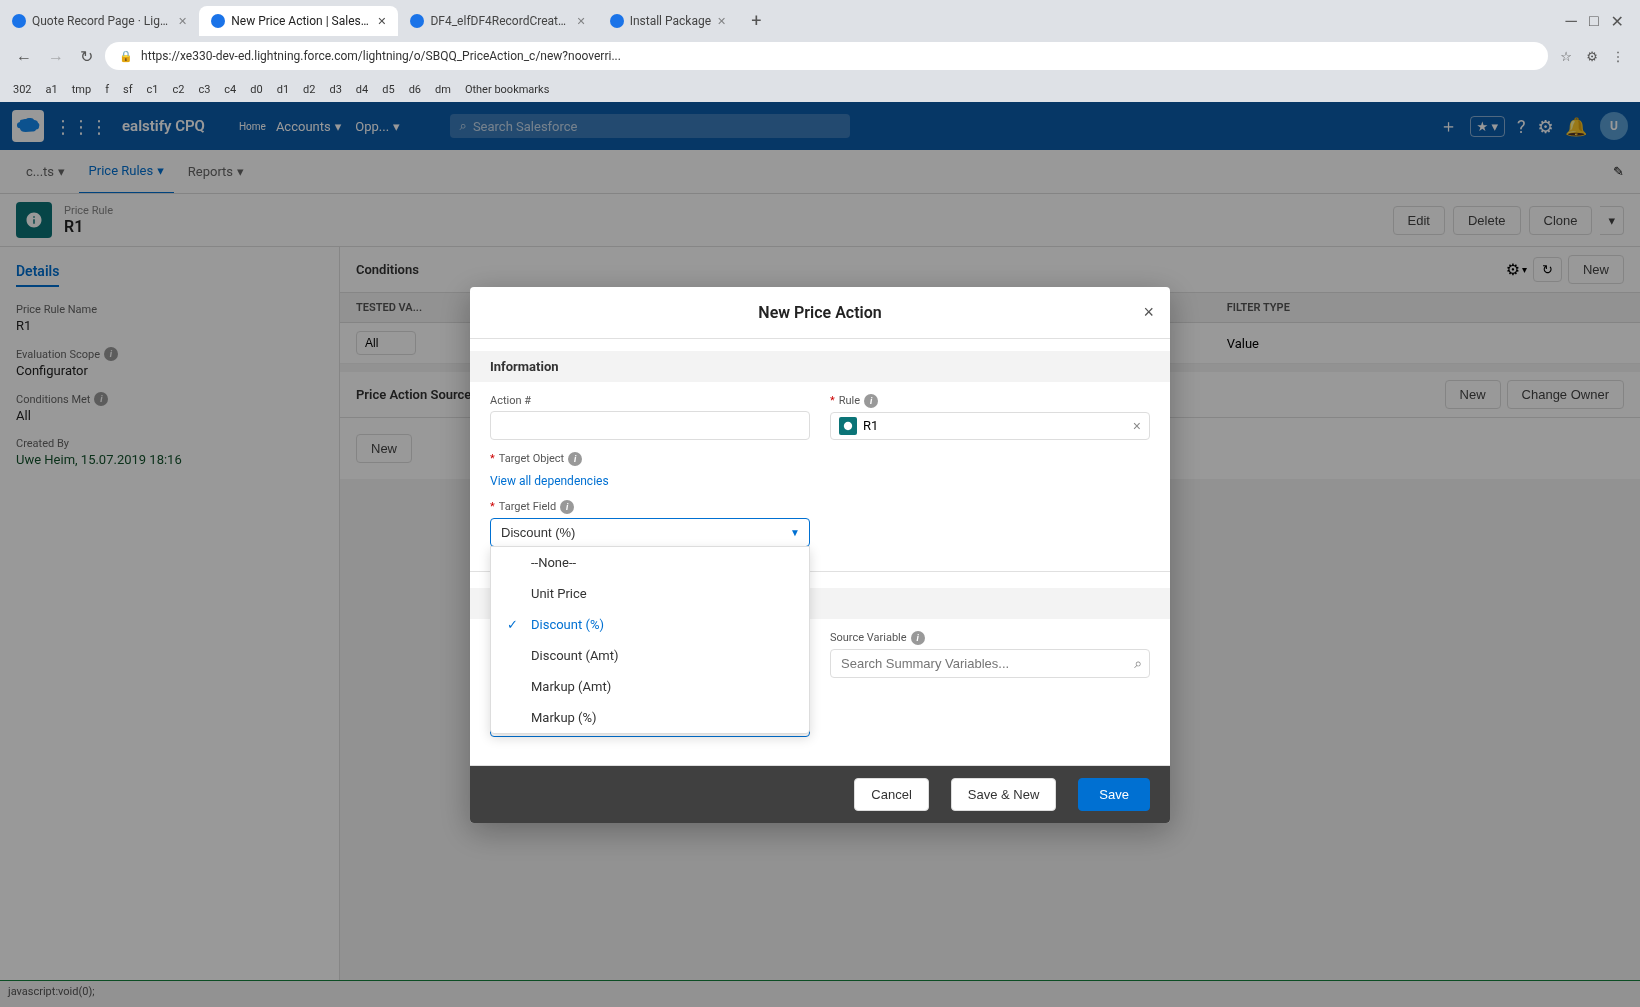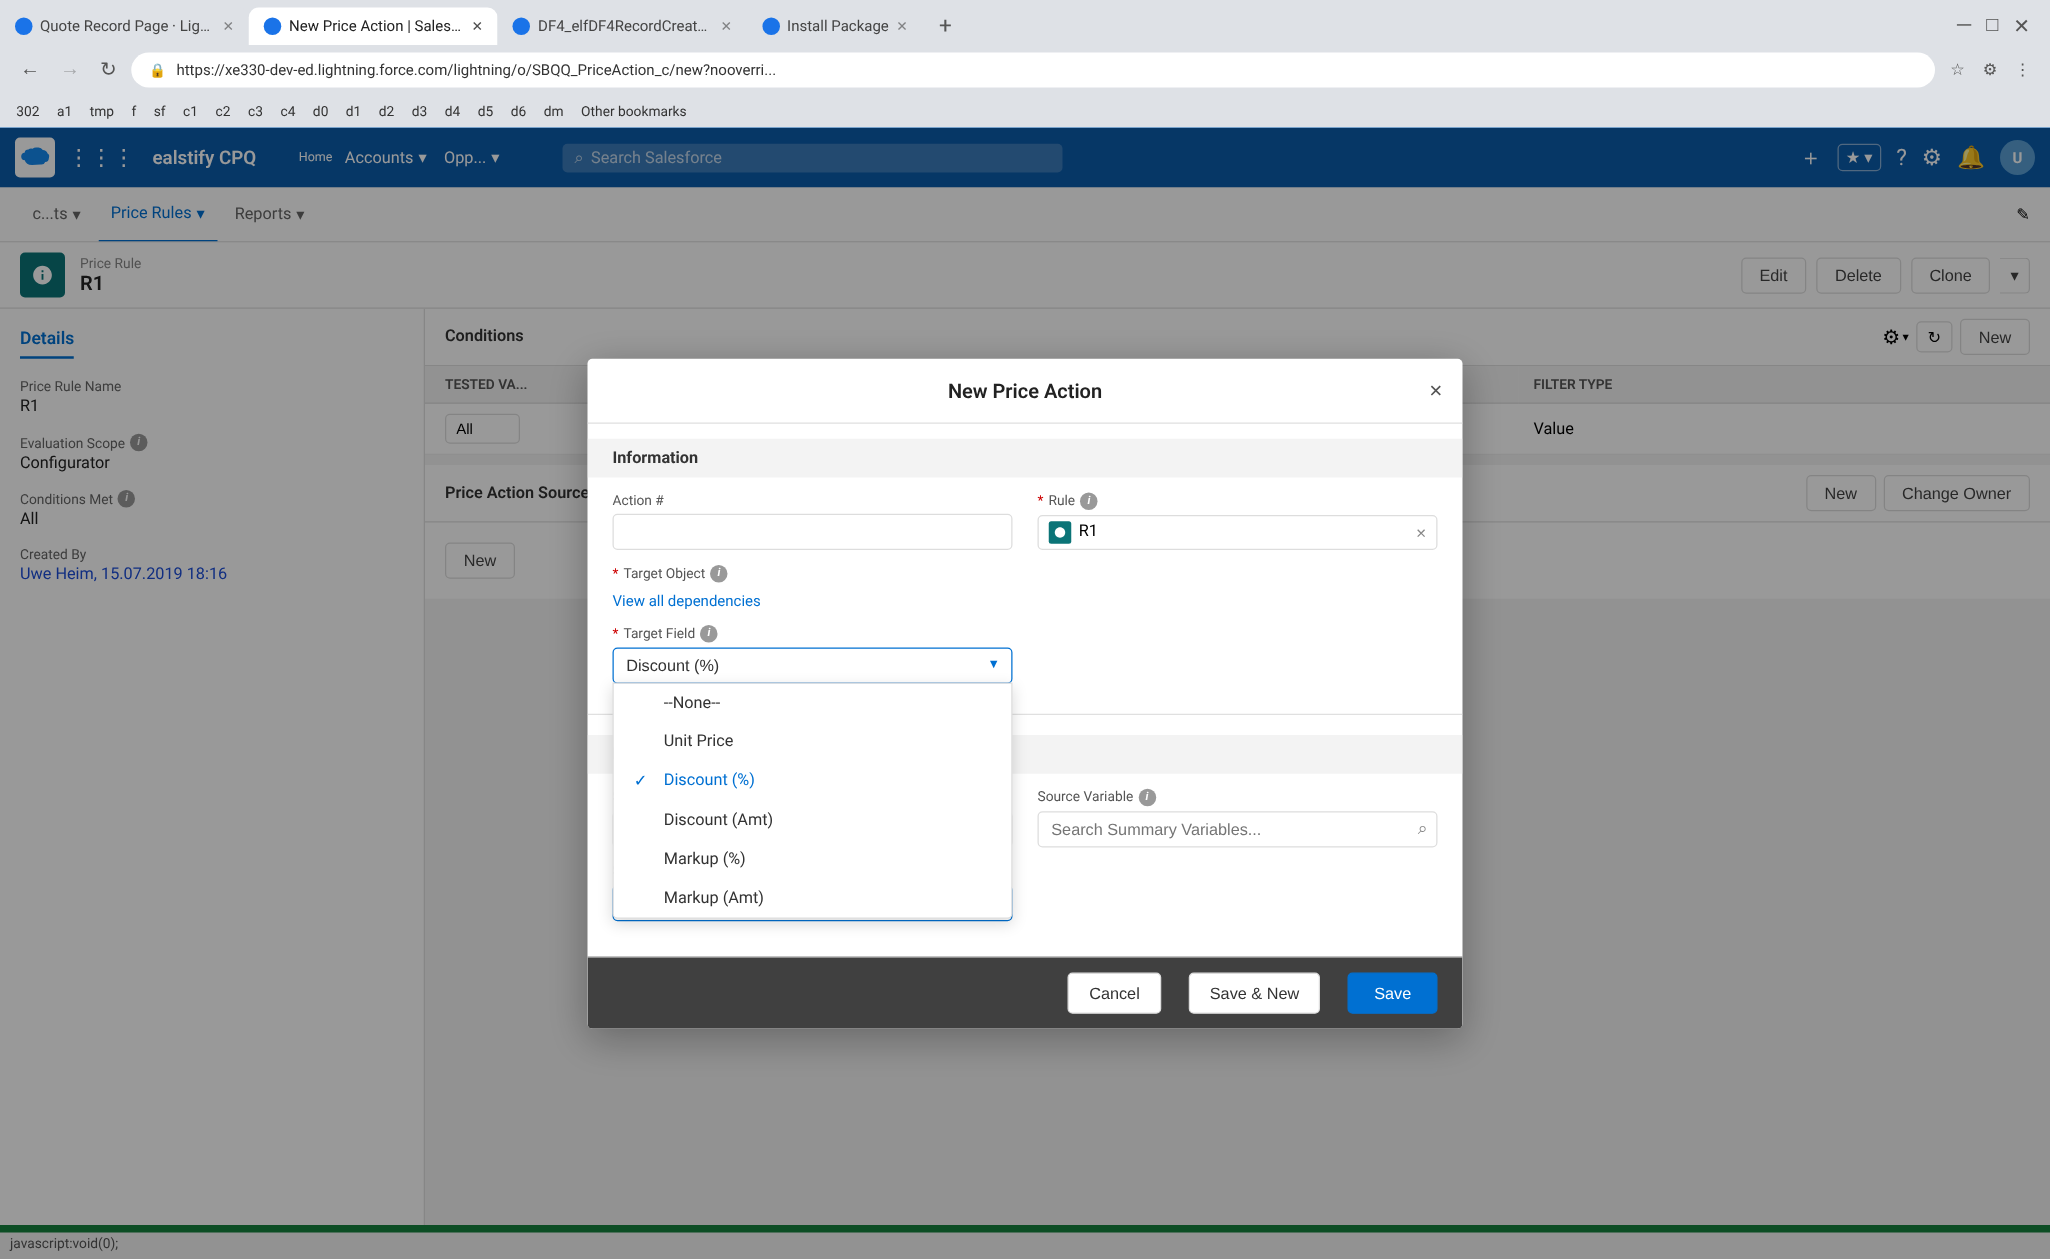--- a/index.html
+++ b/index.html
@@ -99,21 +99,21 @@
     .btn-save-new { background: #fff; border: 1px solid #ddd; border-radius: 4px; padding: 8px 16px; font-size: 13px; cursor: pointer; color: #333; }
     .btn-save { background: #0070d2; border: 1px solid #0070d2; border-radius: 4px; padding: 8px 20px; font-size: 13px; cursor: pointer; color: #fff; font-weight: 500; }
 
     
     .info-icon { display: inline-flex; align-items: center; justify-content: center; width: 14px; height: 14px; border-radius: 50%; background: #999; color: white; font-size: 9px; font-style: italic; font-weight: bold; cursor: help; flex-shrink: 0; }
 
     
     .toolbar-icon-btn { background: #fff; border: 1px solid #ddd; border-radius: 4px; padding: 4px 8px; cursor: pointer; font-size: 13px; display: flex; align-items: center; gap: 4px; }
 
     
-    .status-bar { background: #f3f3f3; border-top: 6px solid #15803d; padding: 2px 8px; font-size: 11px; color: #555; height: 22px; display: flex; align-items: center; }
+    .status-bar { background: #f3f3f3; border-top: 1px solid #15803d; padding: 2px 8px; font-size: 11px; color: #555; height: 22px; display: flex; align-items: center; }
     .section-toolbar { display: flex; align-items: center; justify-content: space-between; padding: 8px 16px; border-bottom: 1px solid #e0e0e0; }
     .section-title-bar { font-size: 13px; font-weight: 600; color: #333; }
     .filter-input { border: 1px solid #ddd; border-radius: 4px; padding: 4px 8px; font-size: 12px; width: 120px; }
   </style>
 </head>
 <body>
 
 <div class="browser-chrome">
 
   <div class="tab-bar">
@@ -305,21 +305,21 @@
         <div class="detail-value">
           <span>All</span>
           <span class="edit-icon">✎</span>
         </div>
       </div>
       <div class="detail-row">
         <div class="detail-label">
           <span>Created By</span>
         </div>
         <div class="detail-value" style="flex-direction:column; align-items:flex-start;">
-          <a href="#" style="color:#1d4ed8; text-decoration:none;">Uwe Heim, 15.07.2019 18:16</a>
+          <a href="#" style="color:#14532d; text-decoration:none;">Uwe Heim, 15.07.2019 18:16</a>
         </div>
       </div>
     </div>
 
     <div class="main-content">
 
       <div style="background:#fff; margin-bottom:8px;">
         <div class="section-toolbar">
           <span class="section-title-bar">Conditions</span>
           <div style="display:flex; gap:6px; align-items:center;">
@@ -444,25 +444,25 @@
                   <div class="dropdown-item selected">
                     <span class="dropdown-checkmark">✓</span>
                     <span>Discount (%)</span>
                   </div>
                   <div class="dropdown-item">
                     <span class="dropdown-checkmark"></span>
                     <span>Discount (Amt)</span>
                   </div>
                   <div class="dropdown-item">
                     <span class="dropdown-checkmark"></span>
-                    <span>Markup (%)</span>
+                    <span>Markup (Amt)</span>
                   </div>
                   <div class="dropdown-item">
                     <span class="dropdown-checkmark"></span>
-                    <span>Markup (Amt)</span>
+                    <span>Markup (%)</span>
                   </div>
                 </div>
               </div>
               <div class="form-group"></div>
             </div>
           </div>
 
           <div class="source-section">
             <div class="section-header" style="margin:0 -20px; padding:8px 20px; margin-bottom:12px;">Price Action Sources</div>
             <div class="source-grid">

